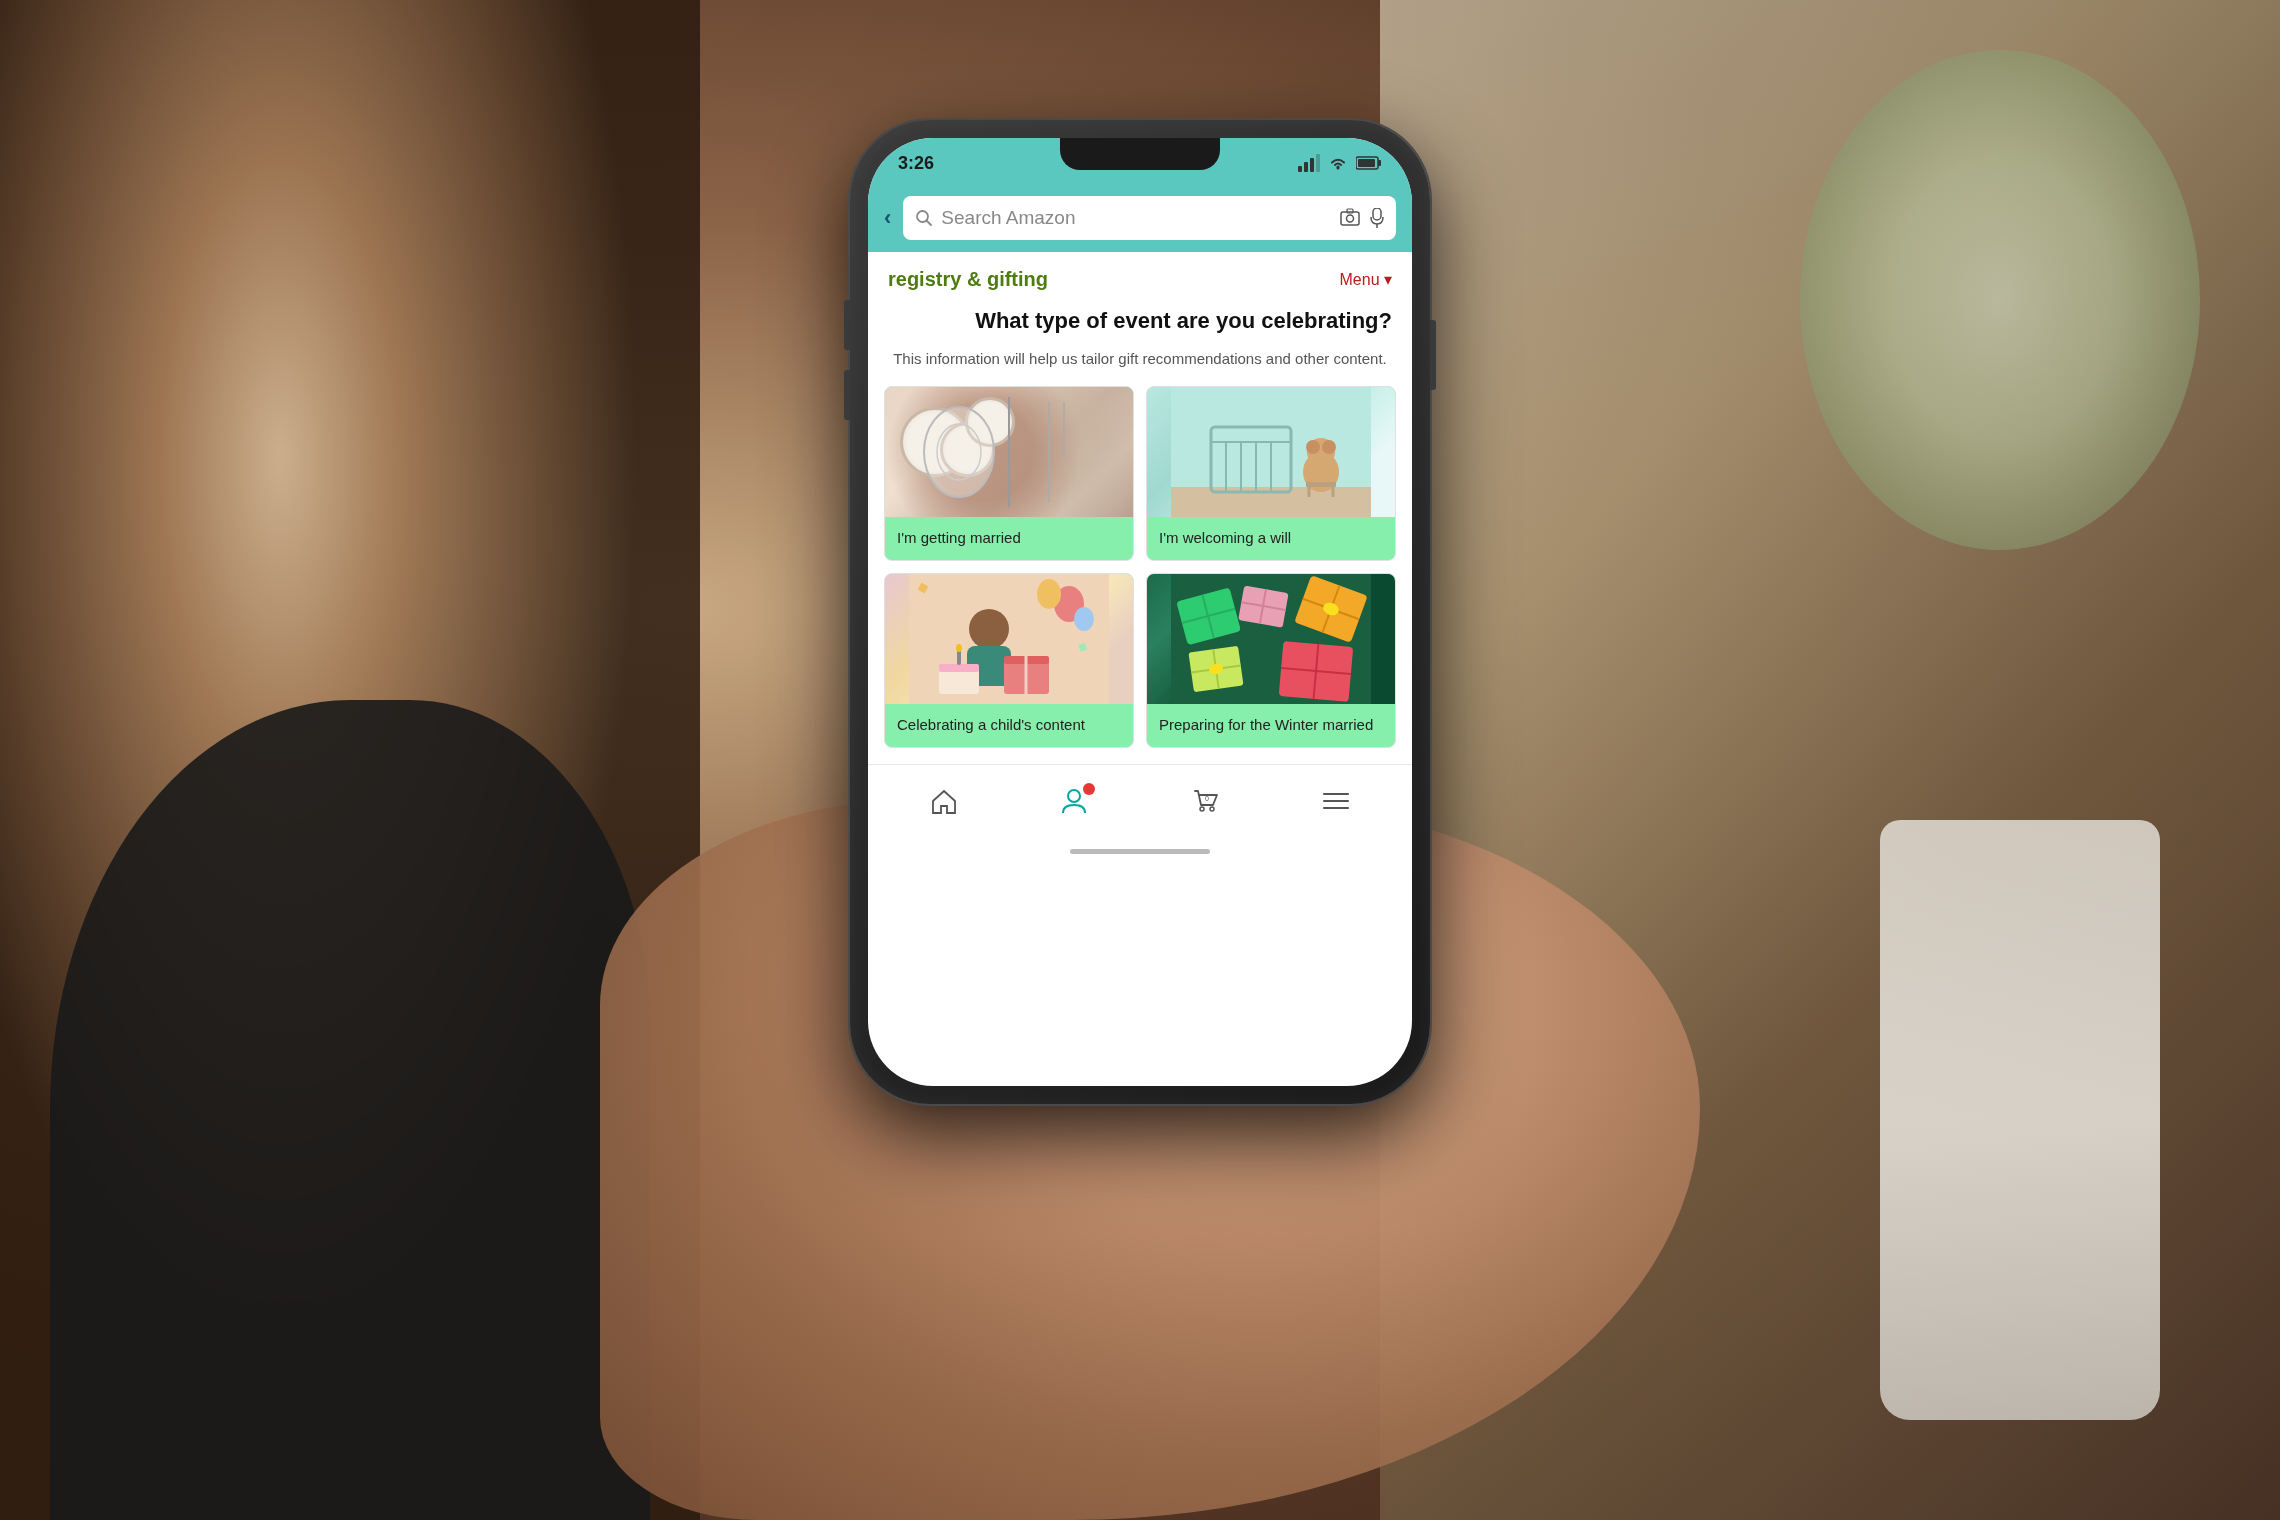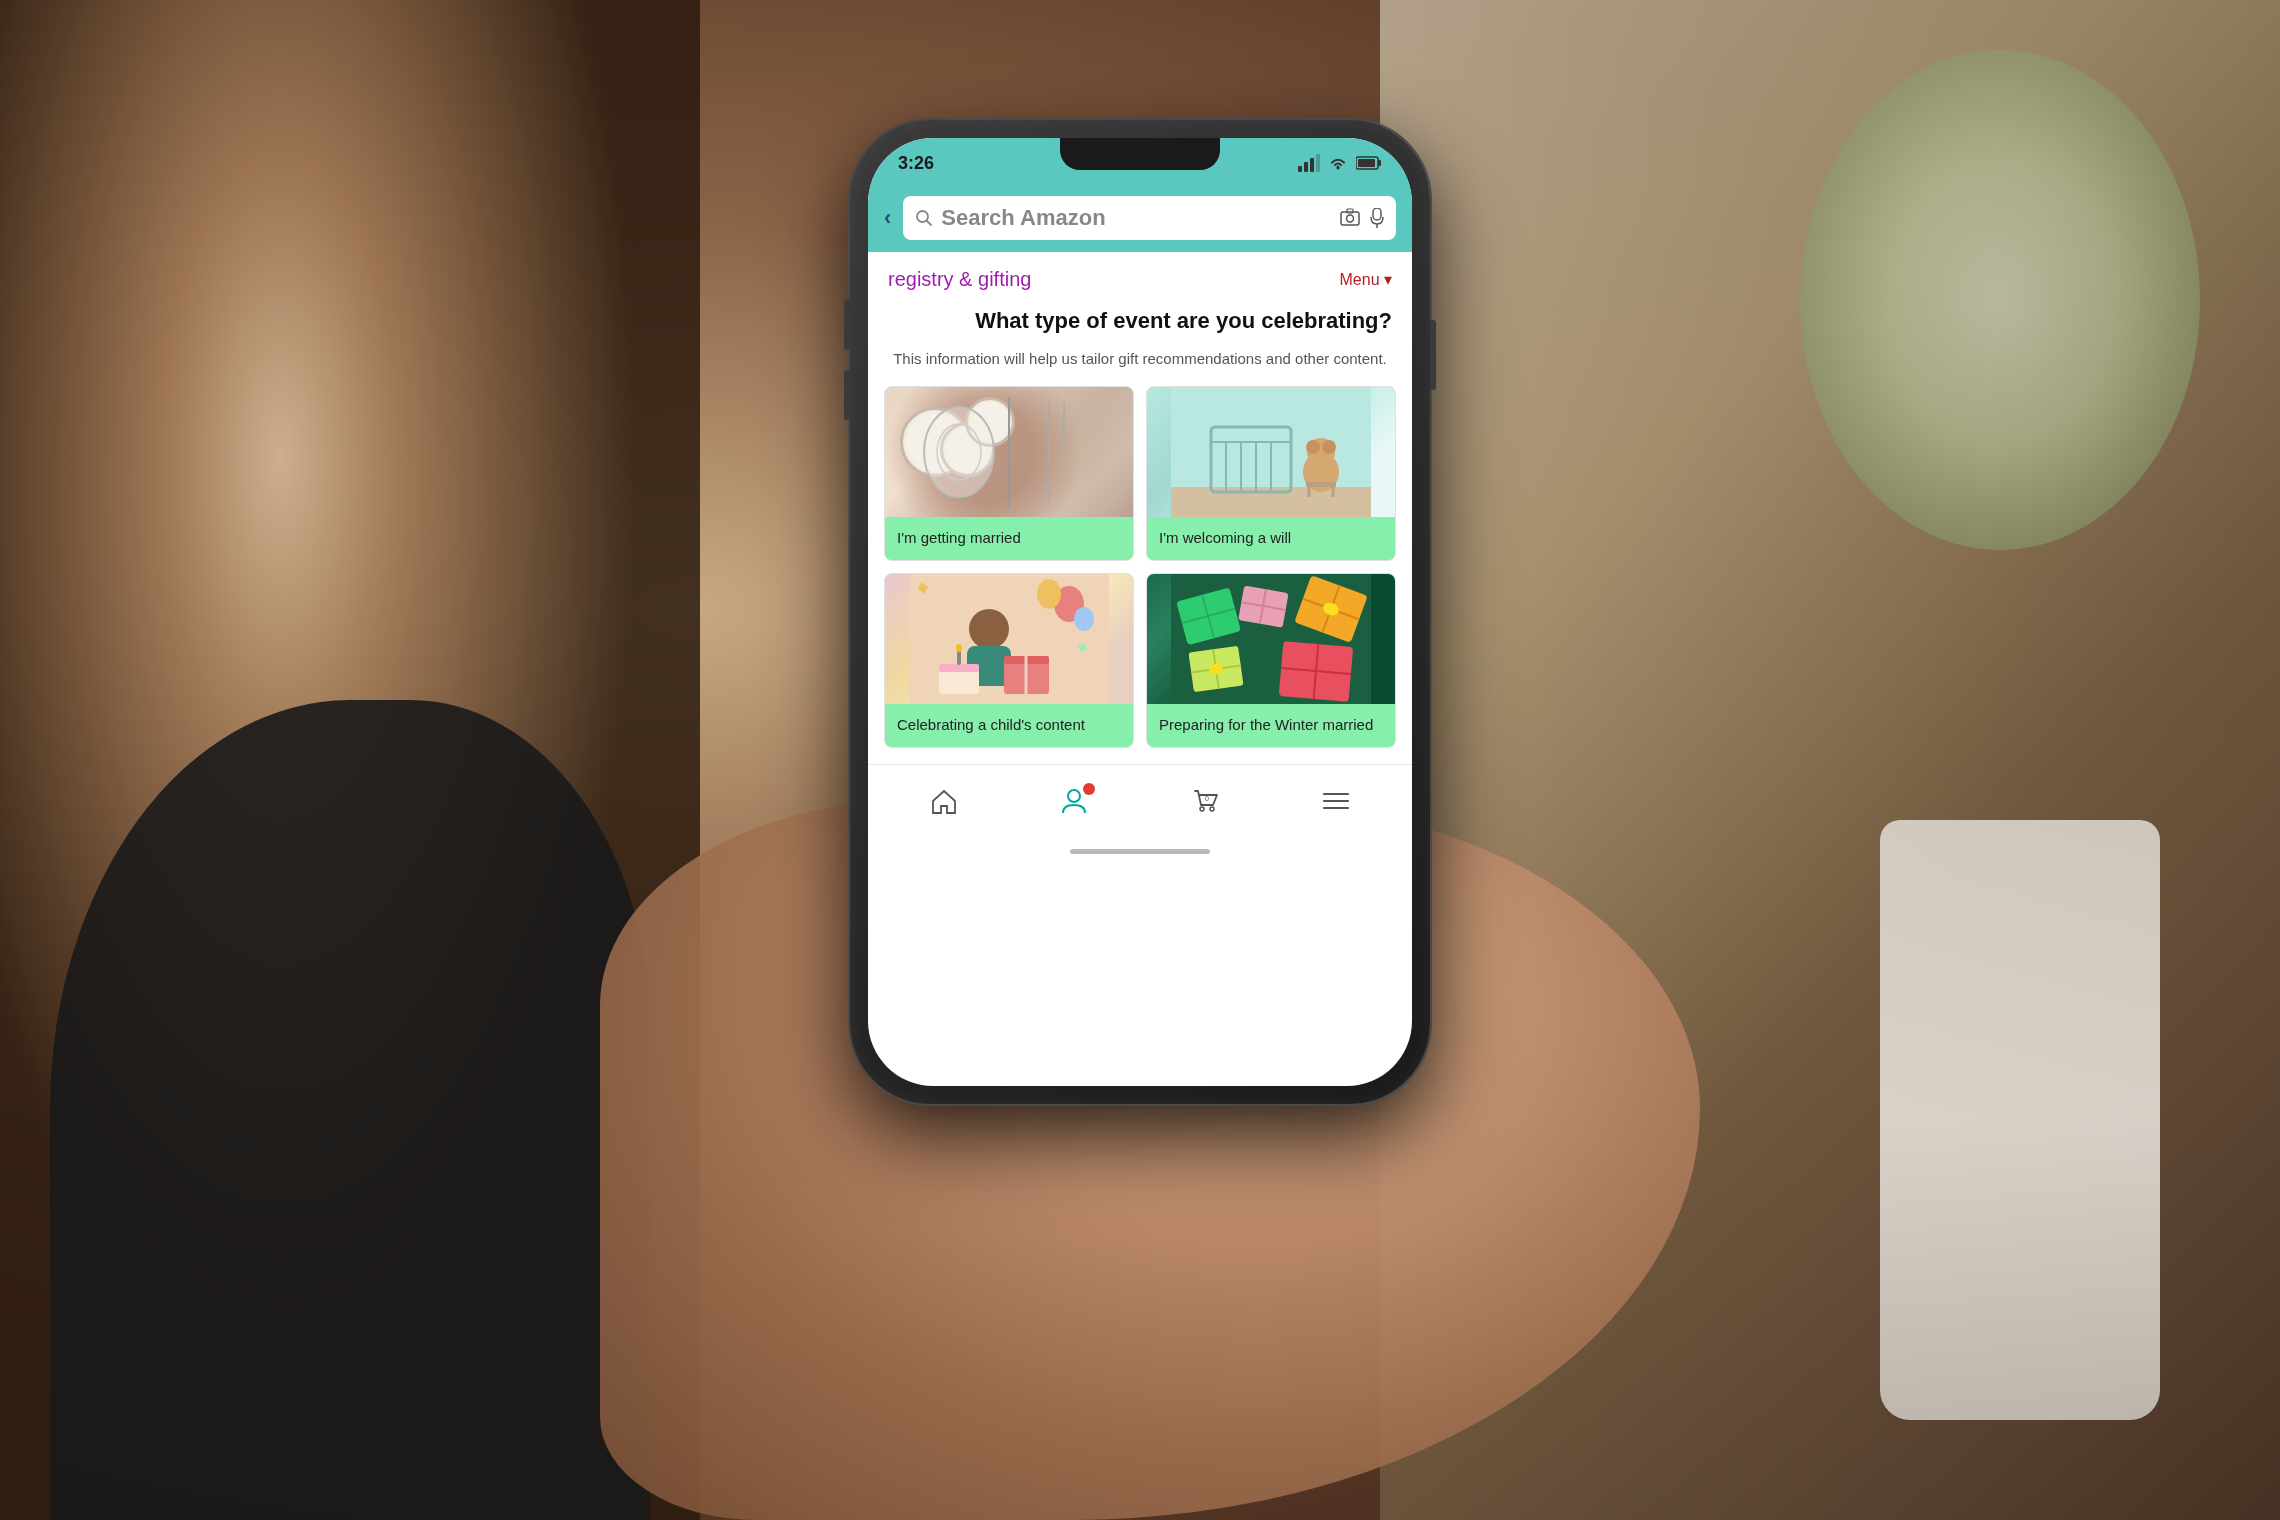--- a/index.html
+++ b/index.html
@@ -163,24 +163,23 @@
       background: #ffffff;
       border-radius: 8px;
       height: 44px;
       display: flex;
       align-items: center;
       padding: 0 12px;
       gap: 8px;
     }
 
     .search-placeholder {
-      font-size: 22px;
+      font-size: 19px;
       color: #888;
       flex: 1;
-      font-weight: bold;
     }
 
     .search-right-icons {
       display: flex;
       gap: 10px;
       color: #555;
       font-size: 18px;
     }
 
     
@@ -193,22 +192,22 @@
     
     .registry-header {
       padding: 16px 20px 8px;
       display: flex;
       align-items: center;
       justify-content: space-between;
     }
 
     .registry-title {
       font-size: 20px;
-      color: #a21caf;
-      font-weight: 400;
+      color: #4d7c0f;
+      font-weight: 700;
     }
 
     .menu-btn {
       font-size: 16px;
       color: #b91c1c;
       display: flex;
       align-items: center;
       gap: 4px;
     }
 

